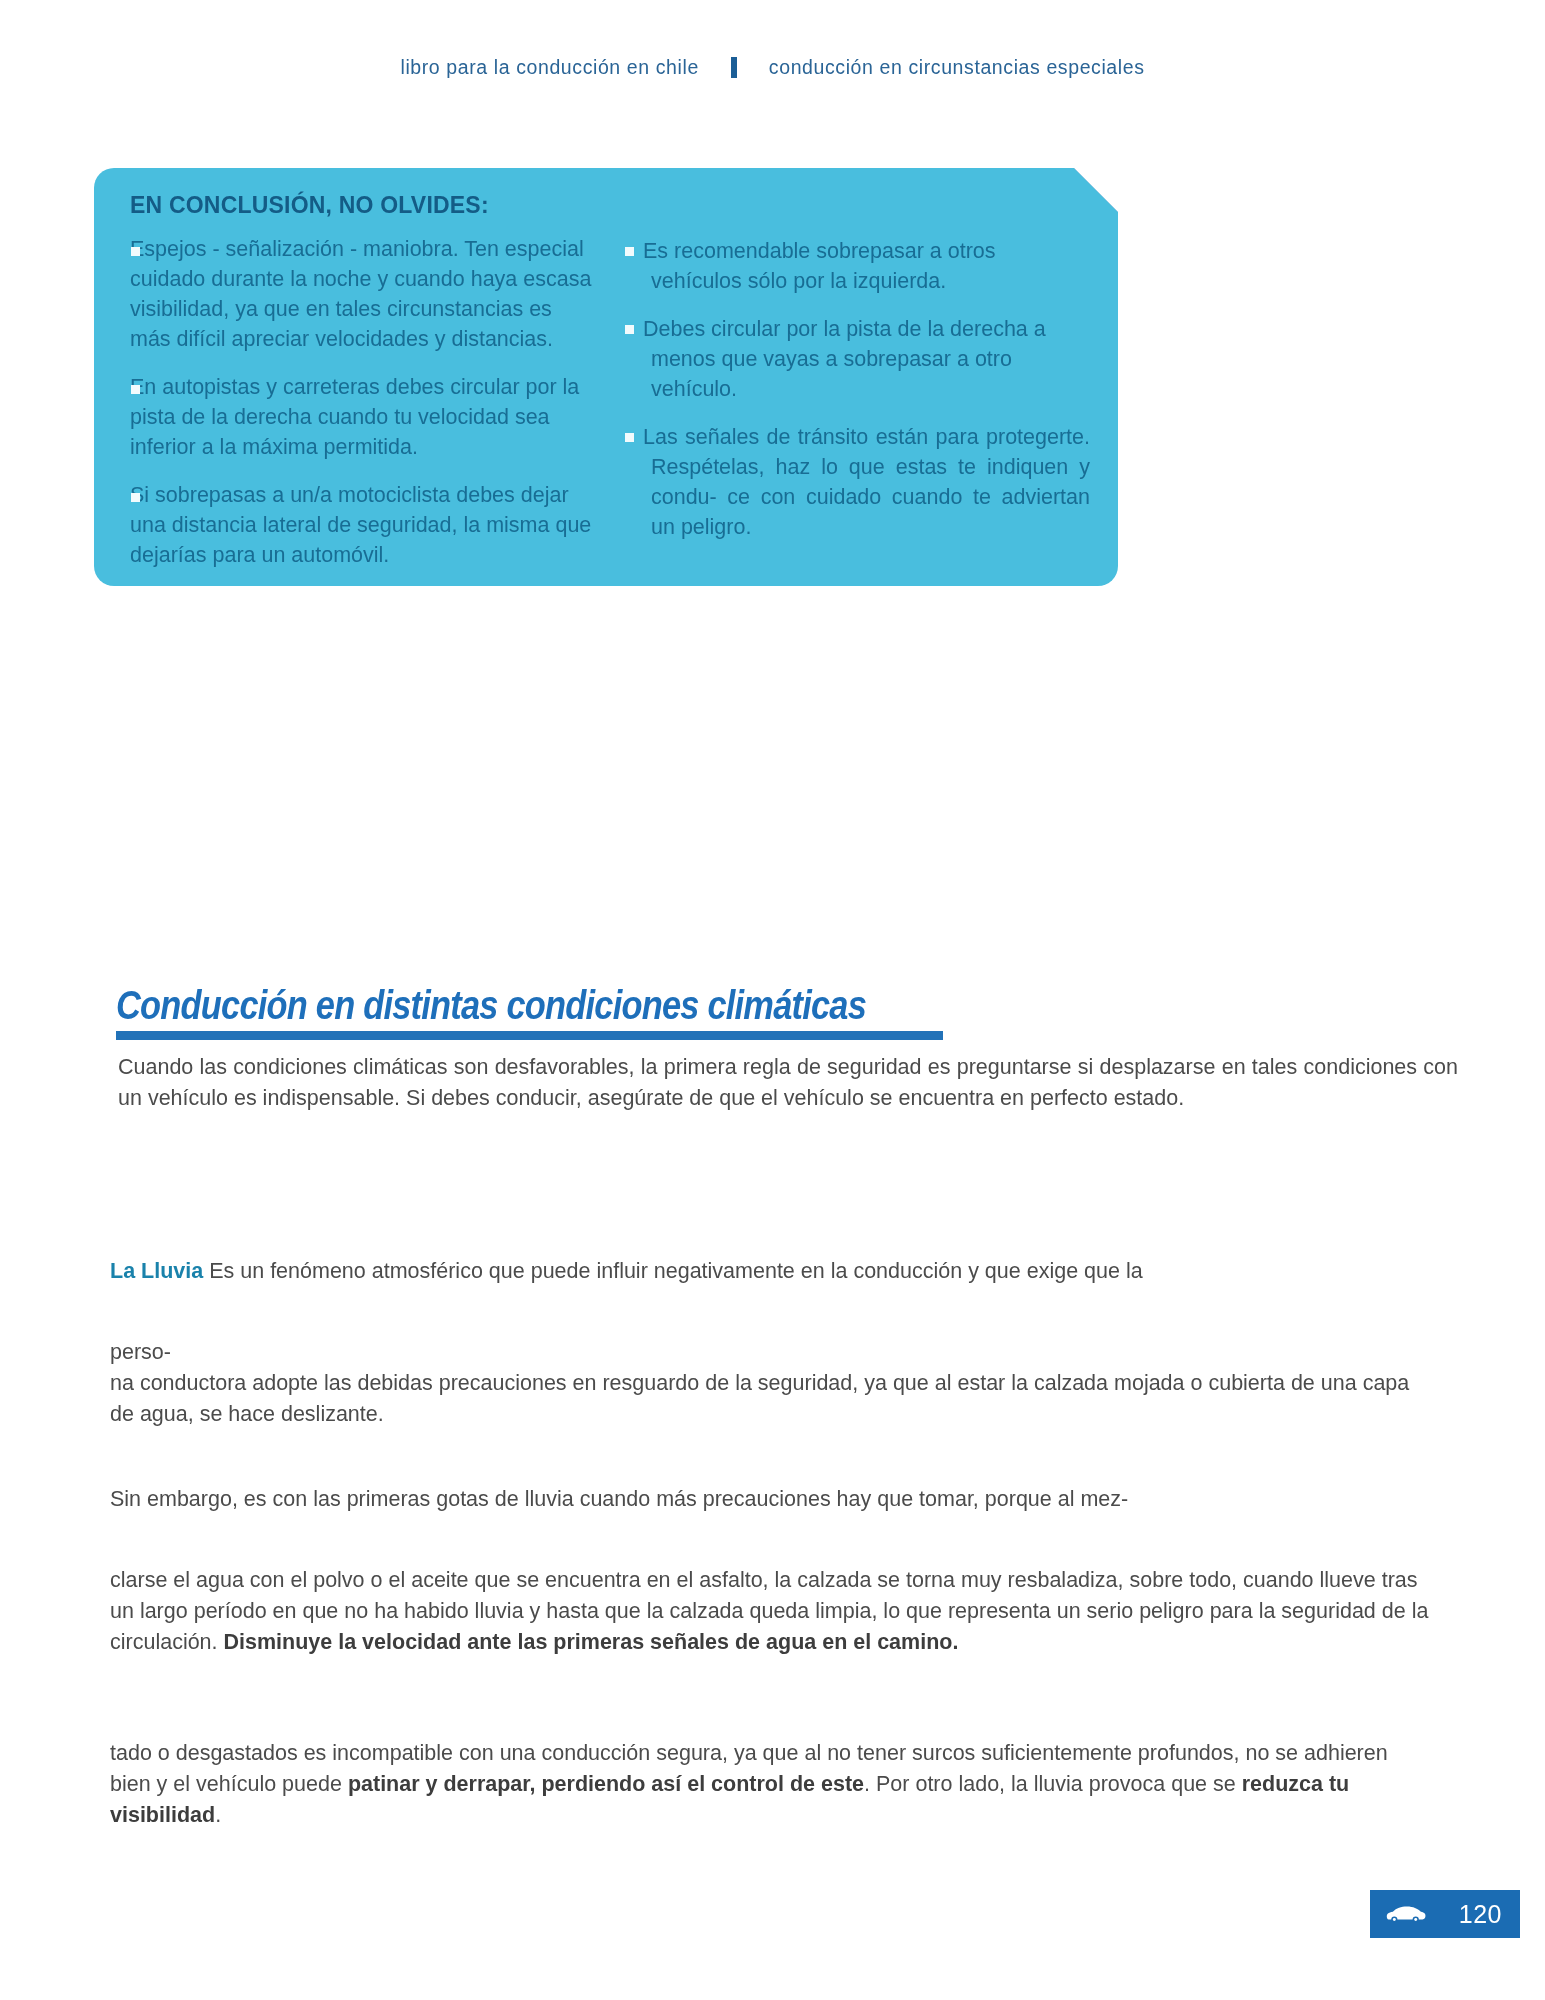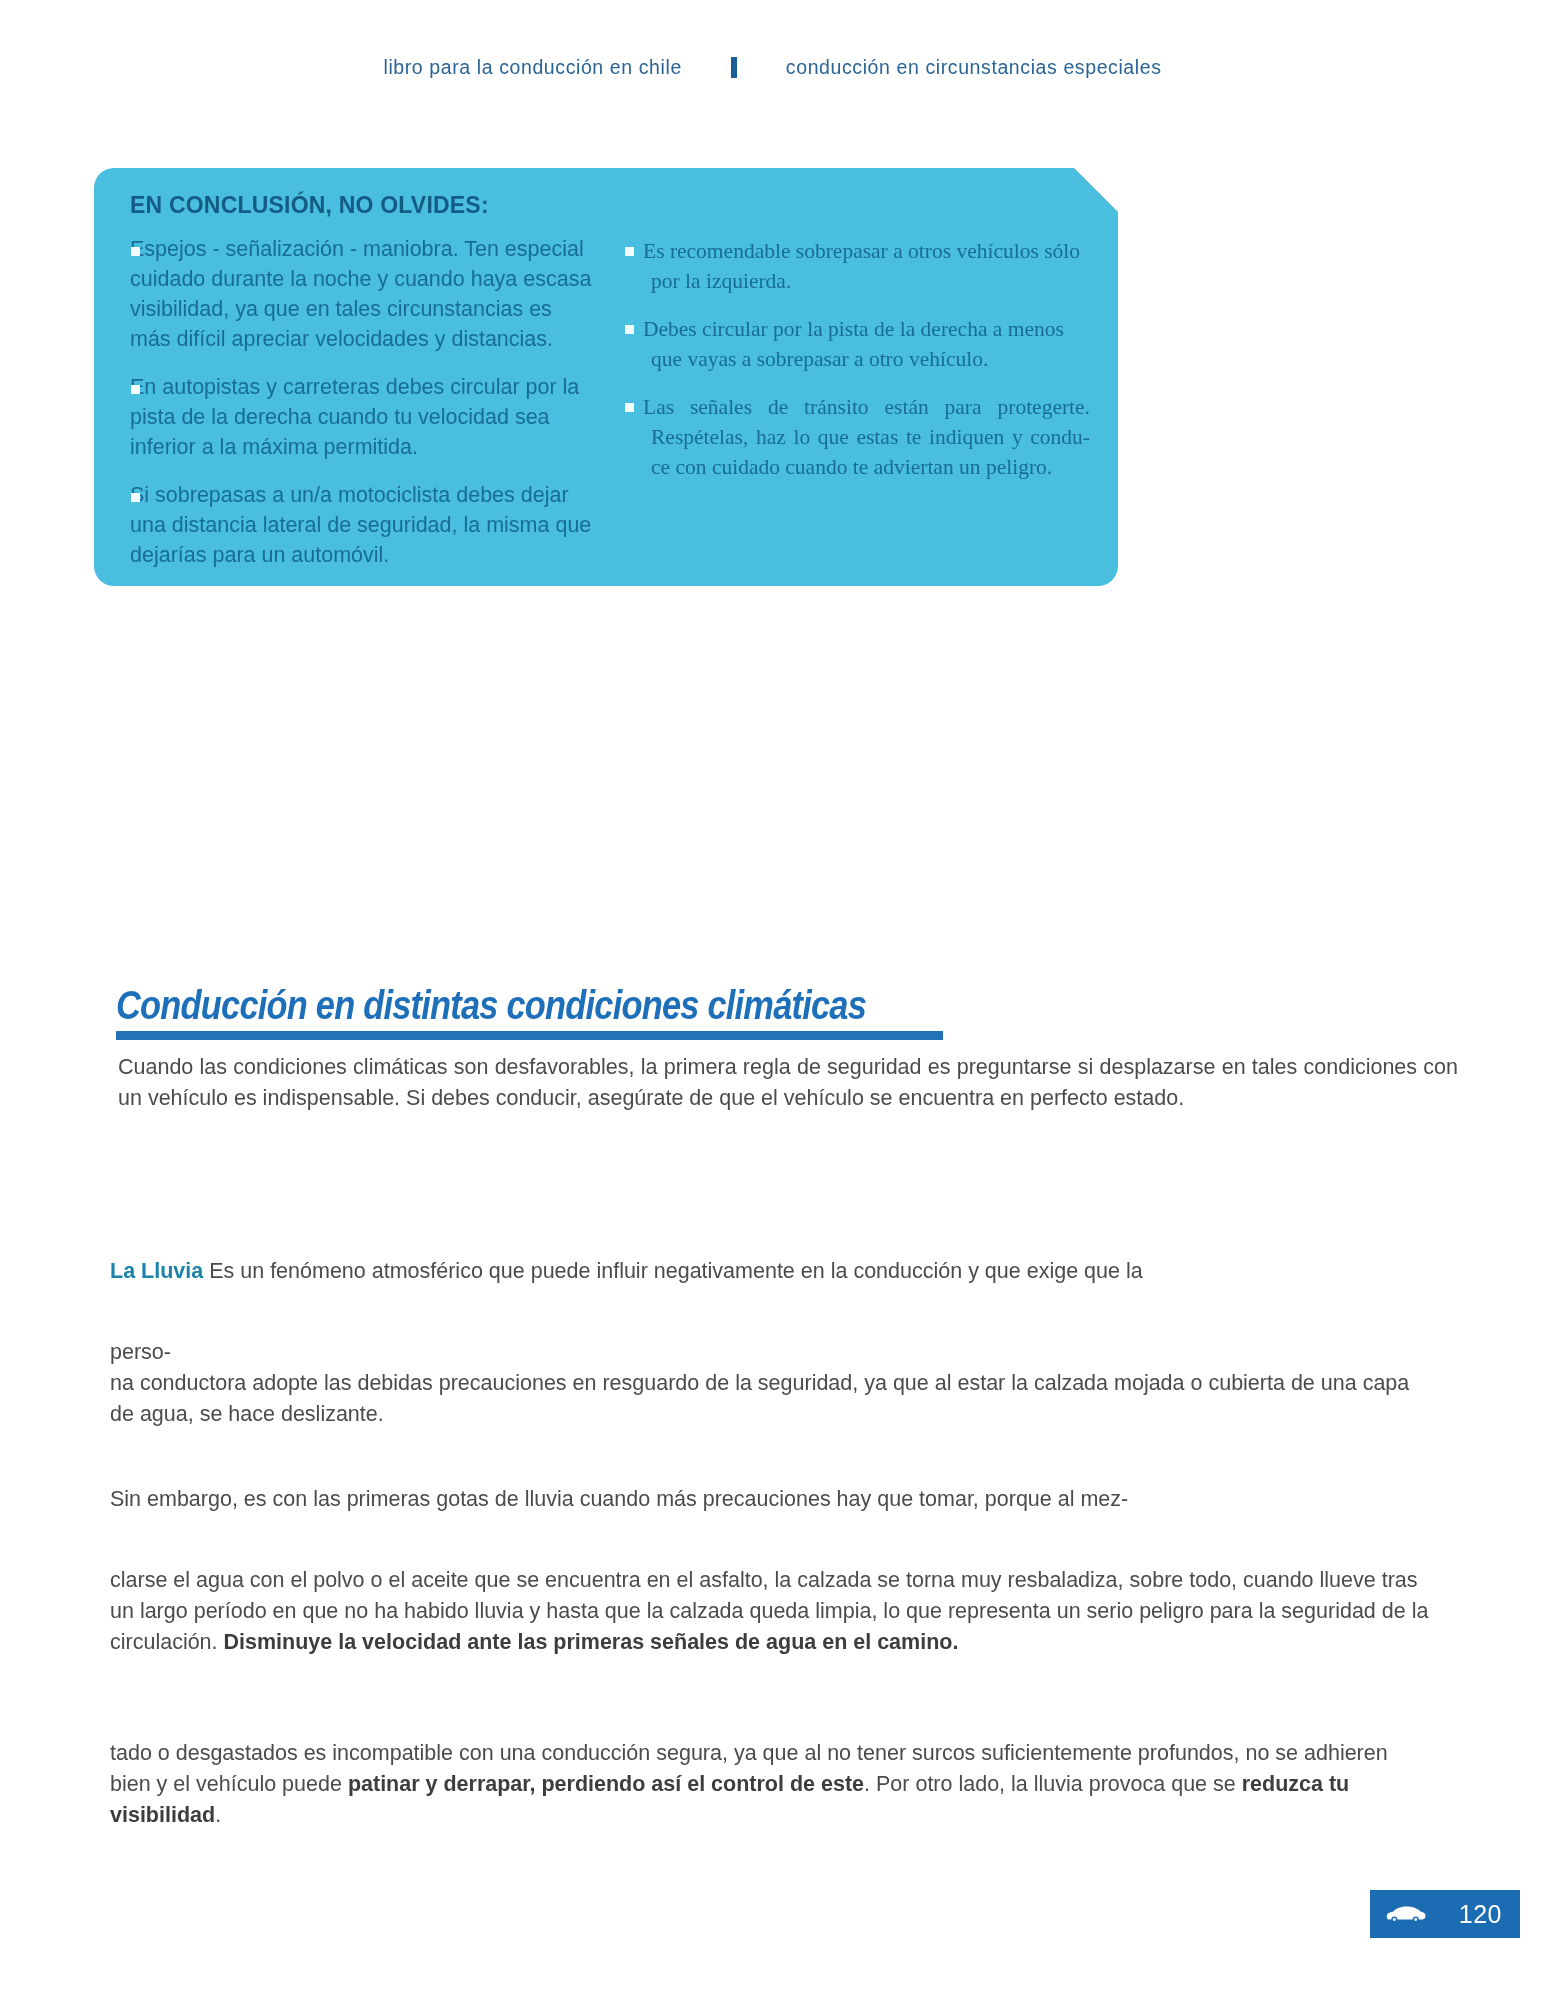--- a/index.html
+++ b/index.html
@@ -18,21 +18,21 @@
   
   .runhead {
     position: absolute;
     top: 52px;
     left: 0;
     width: 1545px;
     height: 30px;
     display: flex;
     justify-content: center;
     align-items: center;
-    gap: 17px;
+    gap: 0px;
   }
   .runhead .rh-left,
   .runhead .rh-right {
     color: #2a6496;
     font-size: 19.5px;
     letter-spacing: 0.6px;
     font-family: "Liberation Sans", sans-serif;
     font-weight: 400;
     white-space: nowrap;
   }
@@ -114,21 +114,21 @@
   }
   
   .box-col.left .bitem .sq {
     position: absolute;
     left: 1px;
     top: 13px;
     margin: 0;
   }
   .box-col.left .bitem { padding-left: 0; }
 
-  .box-col.right .bitem { padding-left: 26px; text-indent: -26px; font-family: Liberation Serif, serif; }
+  .box-col.right .bitem { padding-left: 26px; text-indent: -26px; }
 
   
   .sec-head {
     position: absolute;
     left: 116px;
     top: 982px;
     width: 1100px;
     font-style: italic;
   }
   .sec-head .t {

